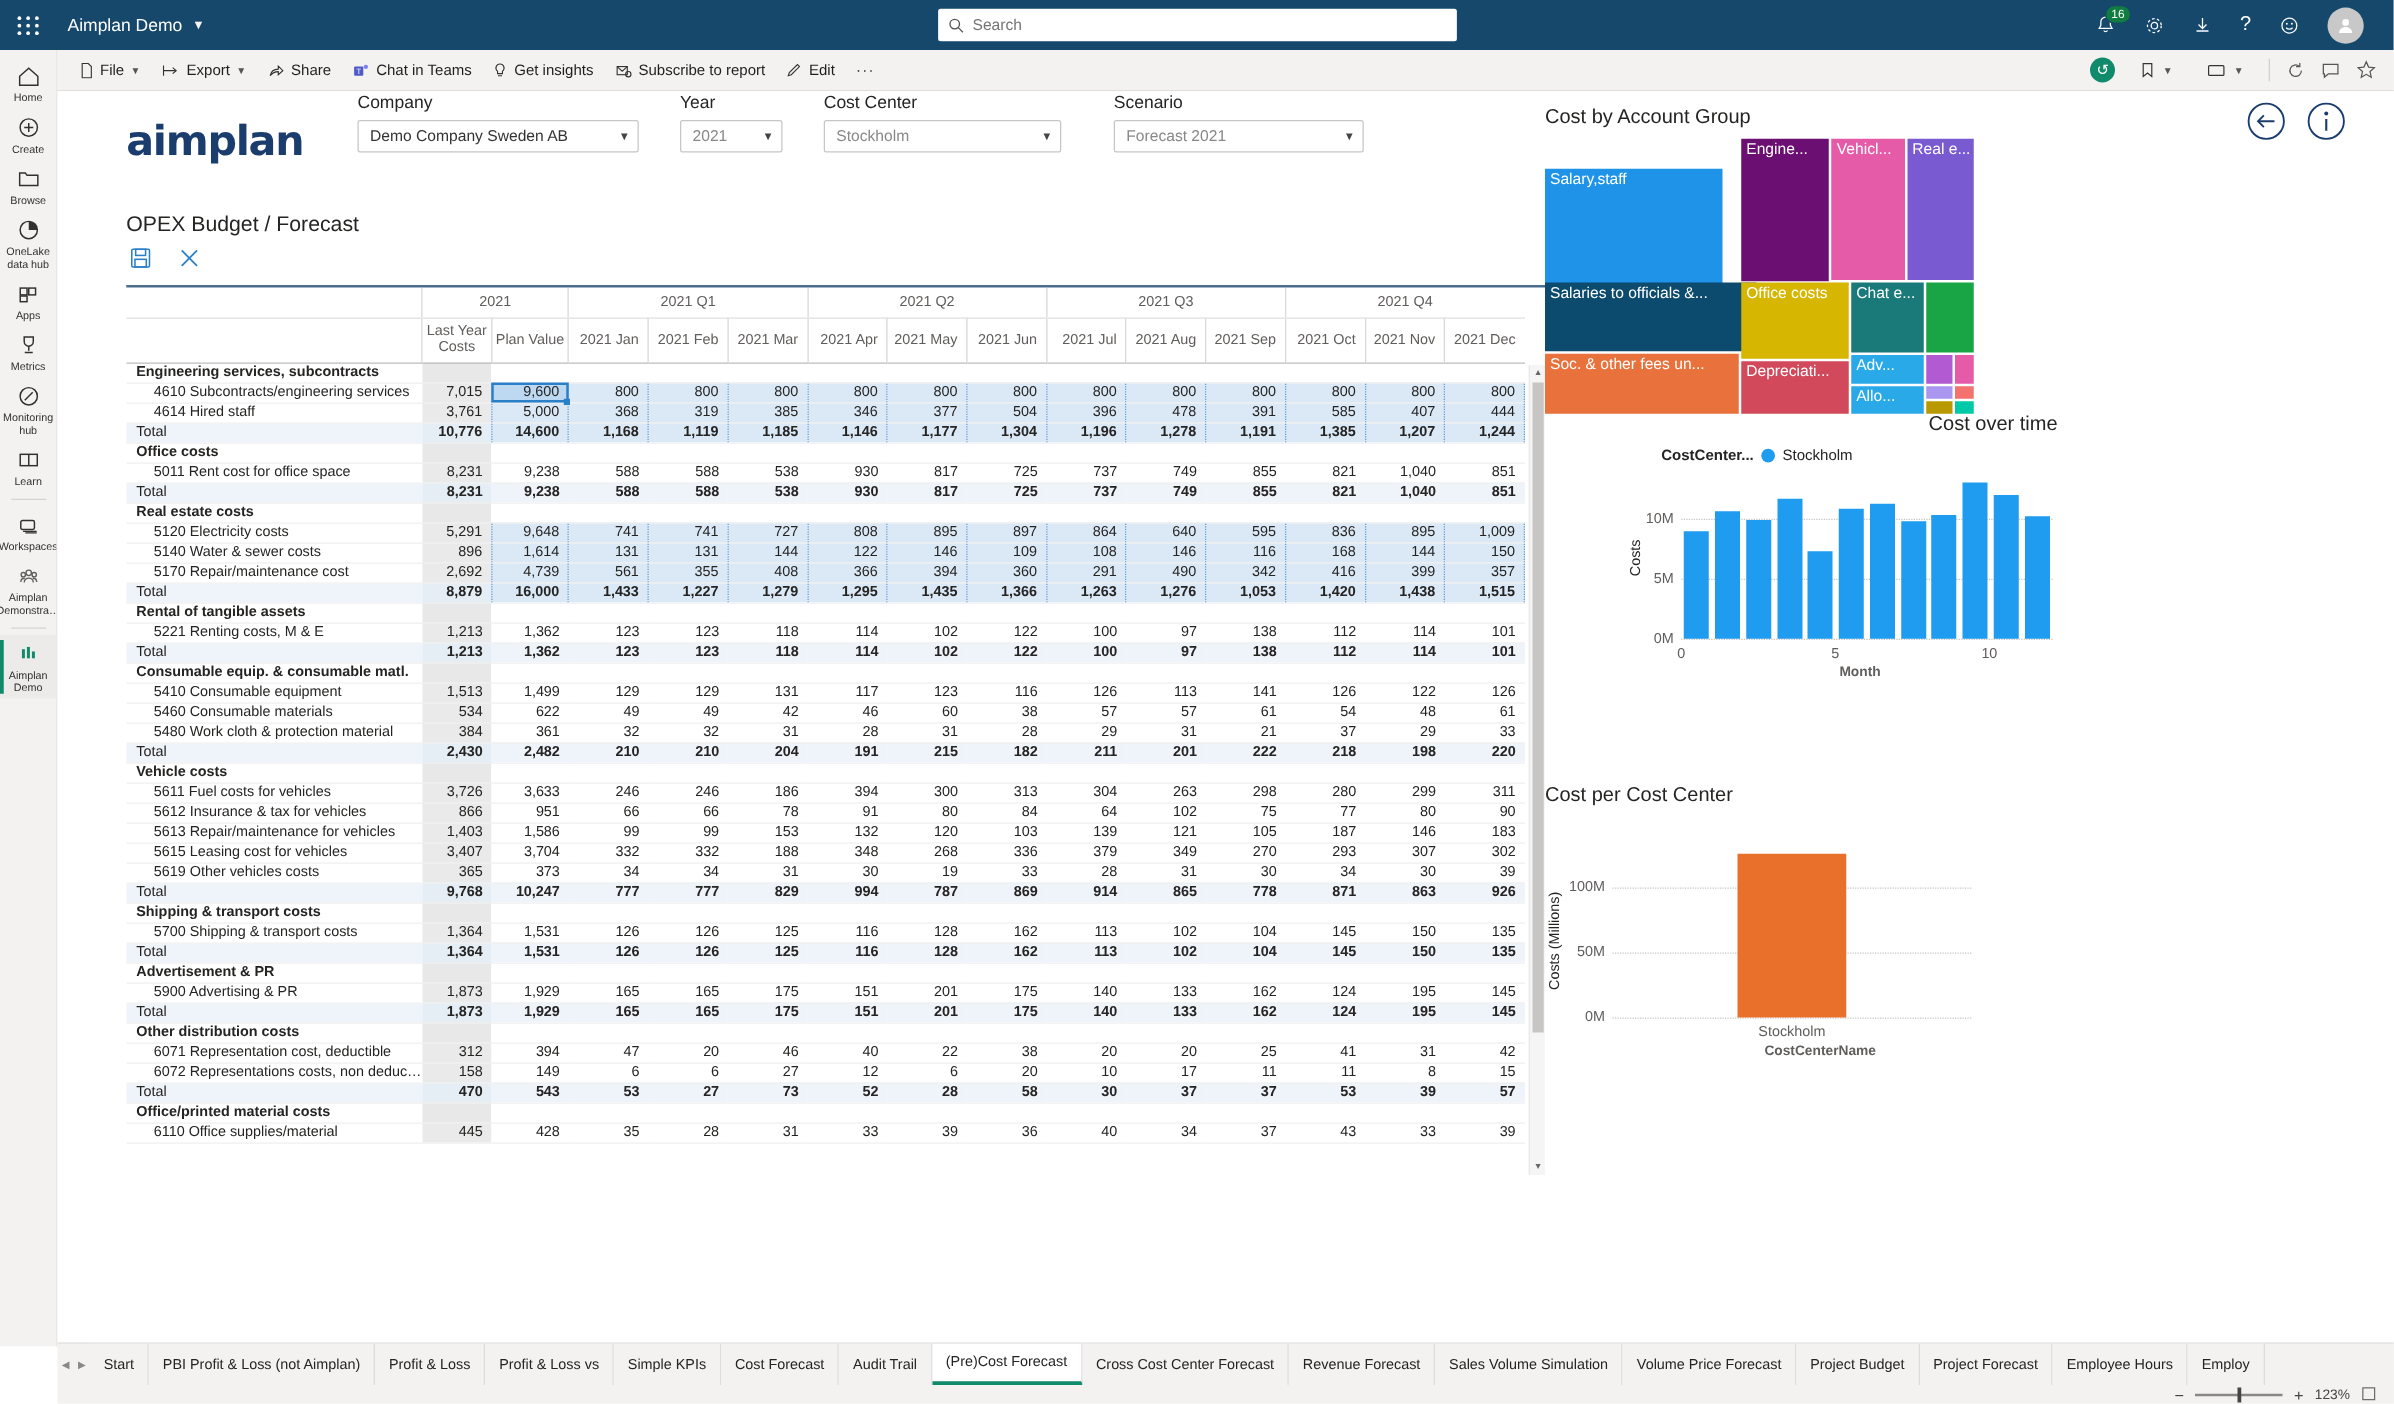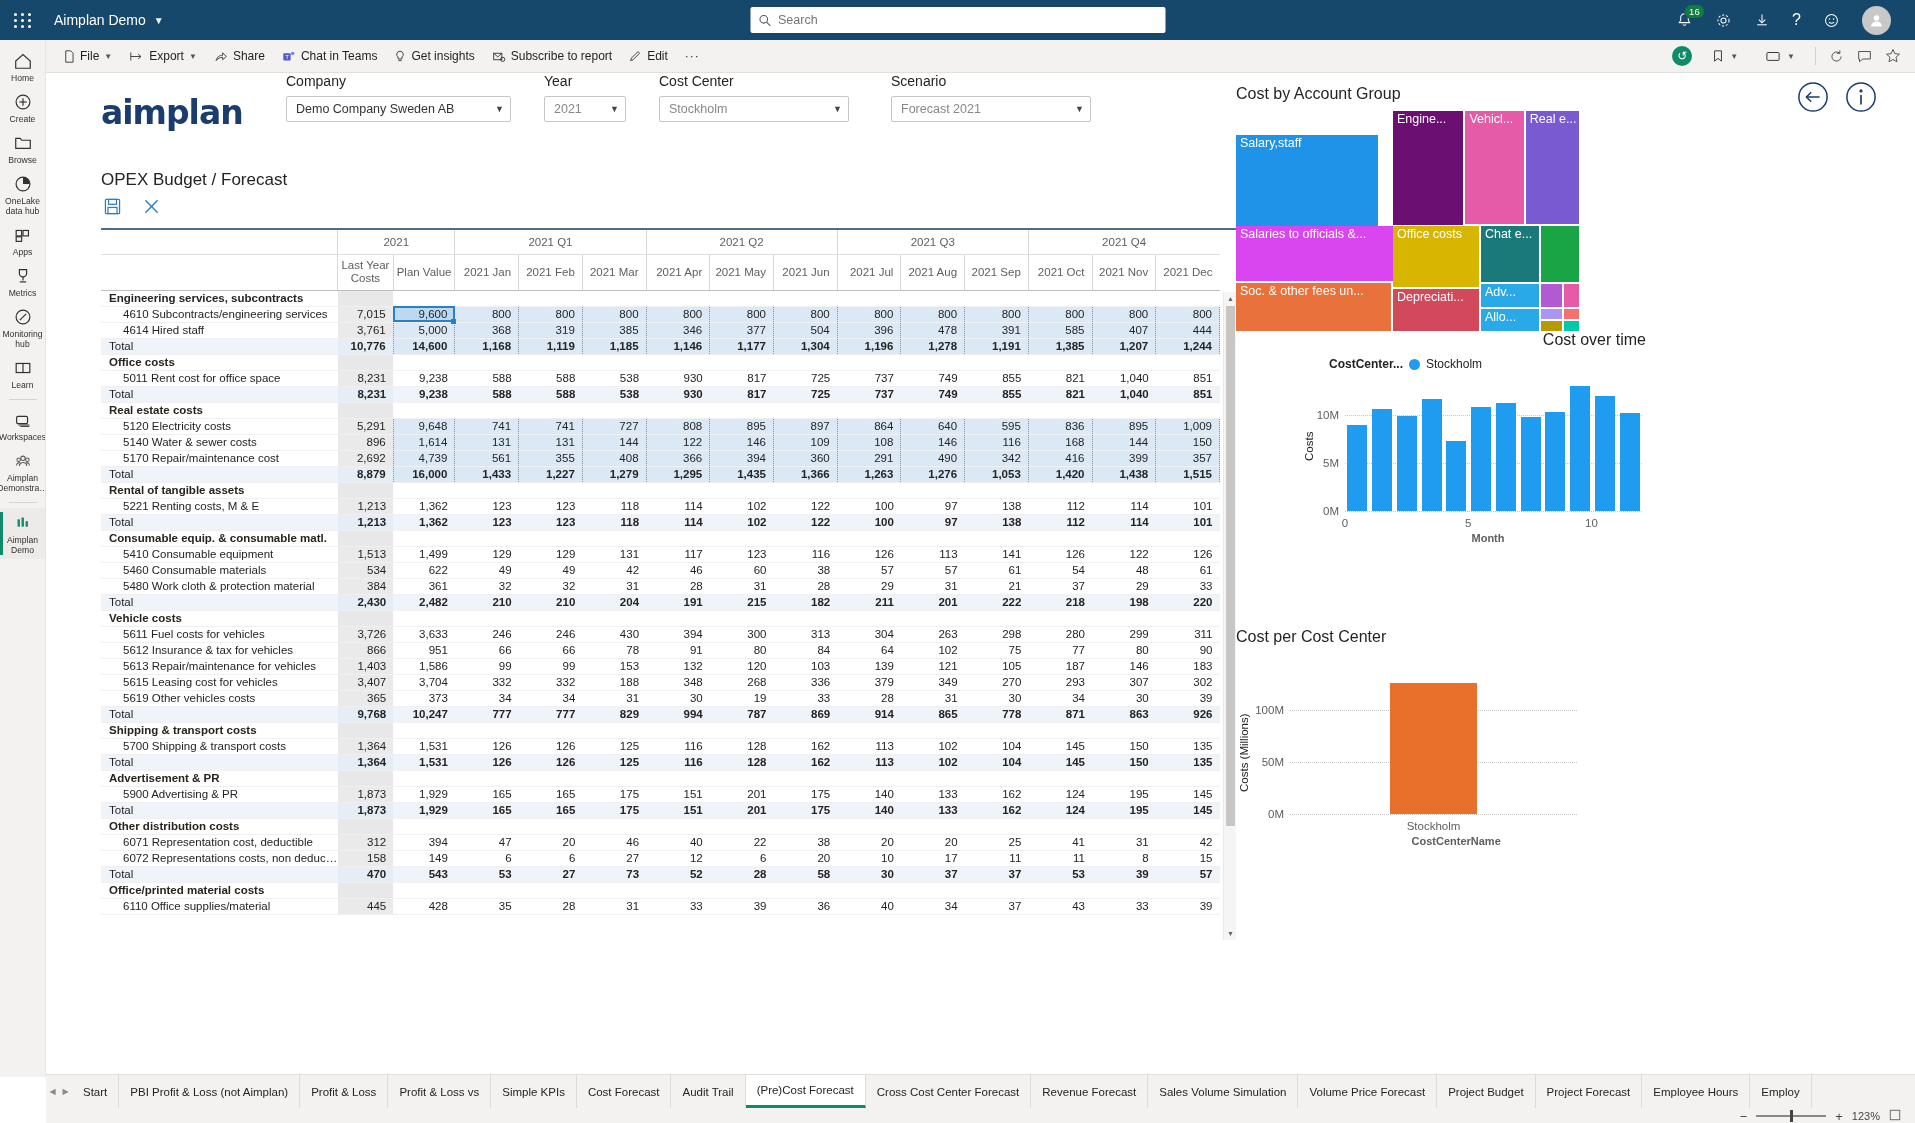--- a/index.html
+++ b/index.html
@@ -912,21 +912,21 @@
             <td class="num"></td>
             <td class="num"></td>
             <td class="num"></td>
           </tr>
           <tr class="det">
             <td class="rowlabel">5611 Fuel costs for vehicles</td>
             <td class="num lyc">3,726</td>
             <td class="num">3,633</td>
             <td class="num">246</td>
             <td class="num">246</td>
-            <td class="num">430</td>
+            <td class="num">186</td>
             <td class="num">394</td>
             <td class="num">300</td>
             <td class="num">313</td>
             <td class="num">304</td>
             <td class="num">263</td>
             <td class="num">298</td>
             <td class="num">280</td>
             <td class="num">299</td>
             <td class="num">311</td>
           </tr>
@@ -1227,21 +1227,21 @@
       <div class="ar" style="bottom:0;">▼</div>
     </div>
   </div>
 
   <div class="viz" style="left:1190px; top:12px;">
     <div class="viz-title">Cost by Account Group</div>
     <div class="treemap" id="treemap" style="background: rgb(255, 255, 255);">
         <div class="tm" style="left: 0px; top: 0px; width: 142px; height: 113.44px; background: rgb(31, 147, 232); margin-top: 24px;">
           <span>Salary,staff</span>
         </div>
-        <div class="tm" style="left: 0px; top: 115.44px; width: 169px; height: 54.61px; background: #d946ef;">
+        <div class="tm" style="left: 0px; top: 115.44px; width: 169px; height: 54.61px; background: #0c4a6e;">
           <span>Salaries to officials &amp;...</span>
         </div>
         <div class="tm" style="left: 0px; top: 172.05px; width: 154.975px; height: 47.95px; background: rgb(232, 113, 60);">
           <span>Soc. &amp; other fees un...</span>
         </div>
         <div class="tm" style="left: 156.975px; top: 0px; width: 70.45px; height: 114px; background: rgb(107, 15, 114);">
           <span>Engine...</span>
         </div>
         <div class="tm" style="left: 156.975px; top: 115.44px; width: 85.975px; height: 60.16px; background: rgb(214, 182, 0);">
           <span>Office costs</span>

